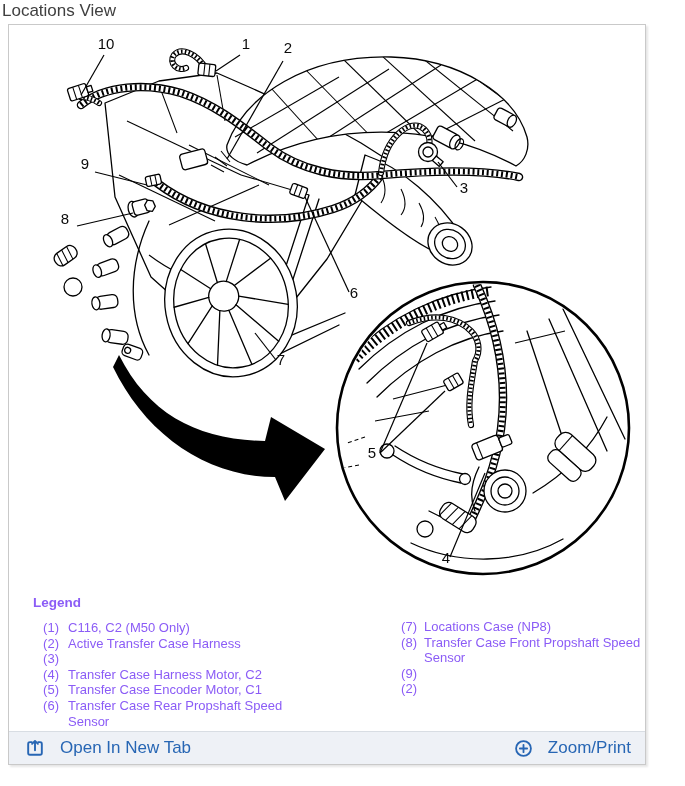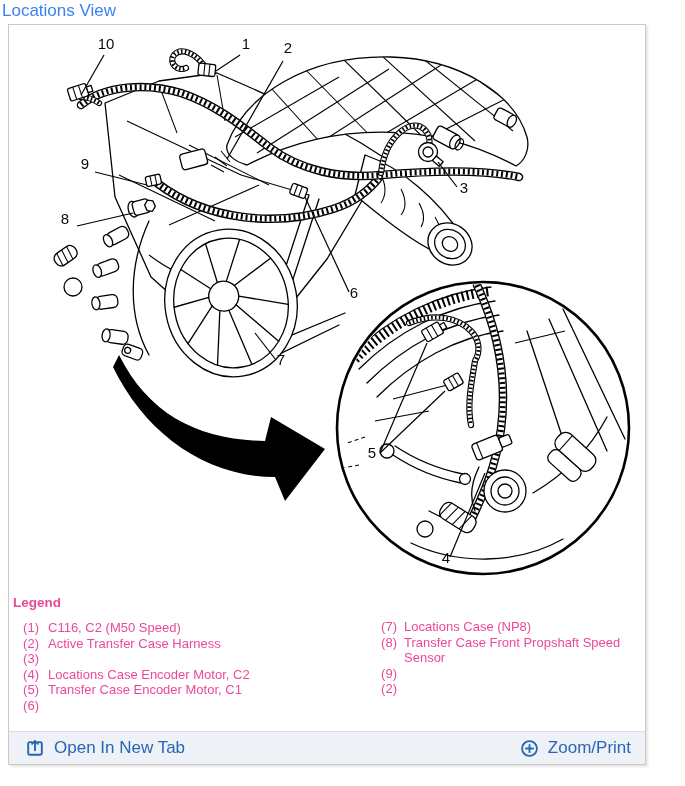--- a/index.html
+++ b/index.html
@@ -1,21 +1,21 @@
 <!DOCTYPE html>
 <html><head>
 <meta charset="utf-8">
 <style>
   html,body{margin:0;padding:0;}
   body{
     width:685px;height:786px;position:relative;background:#fff;
     font-family:"Liberation Sans","DejaVu Sans",sans-serif;overflow:hidden;
   }
   .page-title{
-    position:absolute;left:2px;top:1px;font-size:17px;color:#3b82f6;
+    position:absolute;left:2px;top:1px;font-size:17px;color:#404040;
   }
   .panel{
     position:absolute;left:8px;top:24px;width:636px;height:739px;
     background:#fff;border:1px solid #c9c9c9;
     box-shadow:2px 2px 2px rgba(0,0,0,.10);
   }
   .diagram-wrap{position:absolute;left:0;top:0;width:636px;height:568px;}
   svg{display:block;}
   
   .to{stroke:#000;stroke-width:8.5;fill:none;stroke-linecap:round;}
@@ -23,35 +23,35 @@
   .tr{stroke:#000;stroke-width:5.8;fill:none;stroke-dasharray:2 2.8;}
   .to2{stroke:#000;stroke-width:6.2;fill:none;stroke-linecap:round;}
   .ti2{stroke:#fff;stroke-width:4;fill:none;stroke-linecap:round;}
   .tr2{stroke:#000;stroke-width:4;fill:none;stroke-dasharray:1.6 2.2;}
   .tr3{stroke:#000;stroke-width:10;fill:none;stroke-dasharray:2 3;}
   .ln{stroke:#000;stroke-width:1.3;fill:none;stroke-linecap:round;stroke-linejoin:round;}
   .lnf{stroke:#000;stroke-width:1.3;fill:#fff;stroke-linejoin:round;}
   .thin{stroke:#000;stroke-width:1.05;fill:none;}
   .callout{font:400 15px "Liberation Sans","DejaVu Sans",sans-serif;fill:#0a0a0a;text-anchor:middle;}
   
-  .legend{position:absolute;left:4px;top:570px;right:10px;color:#ec4899;}
+  .legend{position:absolute;left:24px;top:570px;right:10px;color:#8b5cf6;}
   .legend-title{font-size:13.5px;font-weight:bold;margin-bottom:10px;}
   .lrow{display:flex;line-height:15.6px;font-size:13px;}
   .lnum{width:26px;text-align:right;padding-right:9px;flex:0 0 auto;}
   .ltext{width:224px;}
   .lcol-right{position:absolute;left:350px;top:24px;}
   .lcol-right .lnum{width:34px;padding-right:7px;}
   
   .footer{
     position:absolute;left:0;right:0;bottom:0;height:33px;box-sizing:border-box;
     background:#eef1f6;border-top:1px solid #d8dde3;
     display:flex;justify-content:space-between;align-items:center;
     padding:0 14px 0 16px;
   }
-  .flink{display:flex;align-items:center;gap:9px;color:#2766b4;font-size:17px;cursor:pointer;text-decoration:none;}
+  .flink{display:flex;align-items:center;gap:15px;color:#2766b4;font-size:17px;cursor:pointer;text-decoration:none;}
   .flink svg{flex:0 0 auto;}
 </style>
 </head>
 <body>
 
 <div class="page-title">Locations View</div>
 
 <div class="panel">
 
   <div class="diagram-wrap">
@@ -311,39 +311,40 @@
       <text class="callout" x="97" y="24">10</text>
     </g>
   </svg>
   </div>
 
   <div class="legend">
     <div class="legend-title">Legend</div>
     <div class="lcol-left">
       <div class="lrow">
           <span class="lnum">(1)</span>
-          <span class="ltext">C116, C2 (M50 Speed)</span>
+          <span class="ltext">C116, C2 (M50 Only)</span>
         </div>
       <div class="lrow">
           <span class="lnum">(2)</span>
           <span class="ltext">Active Transfer Case Harness</span>
         </div>
       <div class="lrow">
           <span class="lnum">(3)</span>
         </div>
       <div class="lrow">
           <span class="lnum">(4)</span>
-          <span class="ltext">Locations Case Encoder Motor, C2</span>
+          <span class="ltext">Transfer Case Harness Motor, C2</span>
         </div>
       <div class="lrow">
           <span class="lnum">(5)</span>
           <span class="ltext">Transfer Case Encoder Motor, C1</span>
         </div>
       <div class="lrow">
           <span class="lnum">(6)</span>
+          <span class="ltext">Transfer Case Rear Propshaft Speed Sensor</span>
         </div>
     </div>
     <div class="lcol-right">
       <div class="lrow">
           <span class="lnum">(7)</span>
           <span class="ltext">Locations Case (NP8)</span>
         </div>
       <div class="lrow">
           <span class="lnum">(8)</span>
           <span class="ltext">Transfer Case Front Propshaft Speed Sensor</span>

